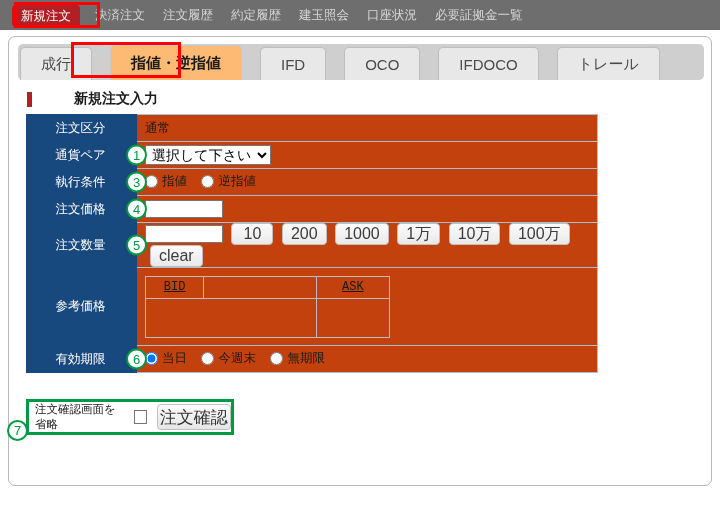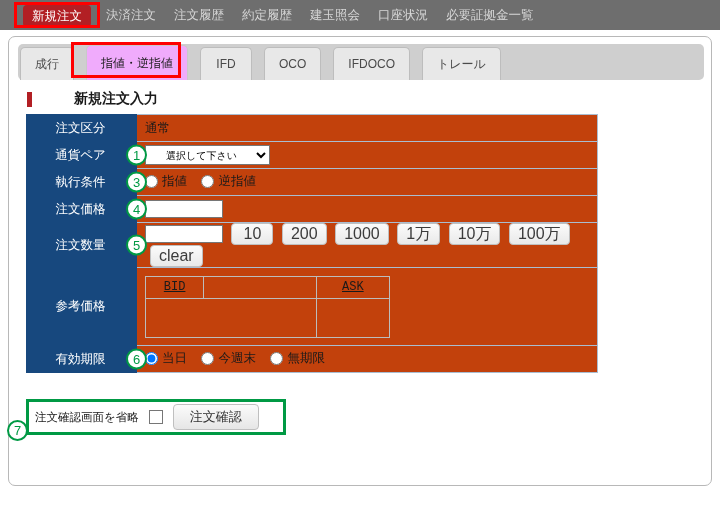--- a/index.html
+++ b/index.html
@@ -25,21 +25,21 @@
     white-space: nowrap;
     line-height: 16px;
   }
   .nav-item.active {
     background: #b21f24;
     color: #ffffff;
     border-radius: 4px;
     font-weight: normal;
   }
   .nav-first-wrap {
-    margin-left: 23px; margin-right: 6px;
+    margin-left: 12px; margin-right: 6px;
   }
   .annot-red-nav {
     position: absolute;
     left: 14px; top: 2px;
     width: 86px; height: 26px;
     border: 3px solid #ff0000;
     pointer-events: none;
   }
 
   
@@ -59,36 +59,37 @@
     width: 686px; height: 36px;
     background: #cfcfcf;
     border-radius: 5px;
     display: flex;
     align-items: flex-end;
     padding-left: 2px;
   }
   .tab {
     height: 33px;
     min-width: 52px;
-    margin-right: 12px;
-    padding: 0 14px;
+    margin-right: 18px;
+    padding: 0 20px;
     background: #e8e8e8;
     border: 1px solid #bdbdbd;
     border-bottom: none;
     border-radius: 5px 5px 0 0;
     display: flex; align-items: center; justify-content: center;
-    font-size: 12px;
+    font-size: 15px;
     color: #4a4a4a;
     white-space: nowrap;
   }
   .tab.active {
-    background: #f0abfc;
+    background: #fdba74;
     color: #1a1a1a;
     height: 35px;
     border-color: #c9c9c9;
+    font-weight: bold;
   }
   .annot-red-tab {
     position: absolute;
     left: 71px; top: 42px;
     width: 110px; height: 36px;
     border: 3px solid #ff0000;
     pointer-events: none;
     z-index: 20;
   }
 
@@ -164,22 +165,22 @@
     height: 18px;
     width: 78px;
     font-size: 12px;
     padding: 0 2px;
     vertical-align: middle;
   }
   .selbox {
     border: 1px solid #767676;
     background: #ffffff;
     height: 20px;
-    font-size: 10px;
-    padding: 0 16px;
+    font-size: 14px;
+    padding: 0 2px;
     vertical-align: middle;
     font-family: "Liberation Sans", sans-serif;
   }
   .radio-wrap { display: inline-flex; align-items: center; margin-right: 11px; }
   .radio-wrap input { margin: 0 4px 0 0; }
   .plain-lbl { margin-right: 10px; }
 
   
   .qtybtn {
     display: inline-block;
@@ -211,40 +212,40 @@
     font-family: "Liberation Mono", "DejaVu Sans Mono", monospace;
     text-align: center;
     color: #1a1a1a;
   }
   .ref-table td.body { height: 39px; }
 
   
   .confirm-area {
     position: absolute;
     left: 17px; top: 362px;
-    width: 260px; height: 36px;
+    width: 208px; height: 36px;
     border: 3px solid #009944;
     display: flex;
     align-items: center;
     padding-left: 6px;
   }
   .confirm-label { font-size: 11.5px; color: #1a1a1a; }
   .confirm-chk {
     width: 14px; height: 14px;
     border: 1px solid #767676;
     background: #fff;
     margin: 0 10px;
     display: inline-block;
   }
   .confirm-btn {
     width: 86px; height: 26px;
     background: linear-gradient(#fbfbfb,#e6e6e6);
     border: 1px solid #bfbfbf;
     border-radius: 4px;
-    font-size: 13px;
+    font-size: 17px;
     color: #333;
     display: flex; align-items: center; justify-content: center;
   }
   .annot7 {
     position: absolute;
     left: 7px; top: 420px;
     width: 21px; height: 21px;
     border: 2px solid #009944;
     border-radius: 50%;
     background: transparent;

